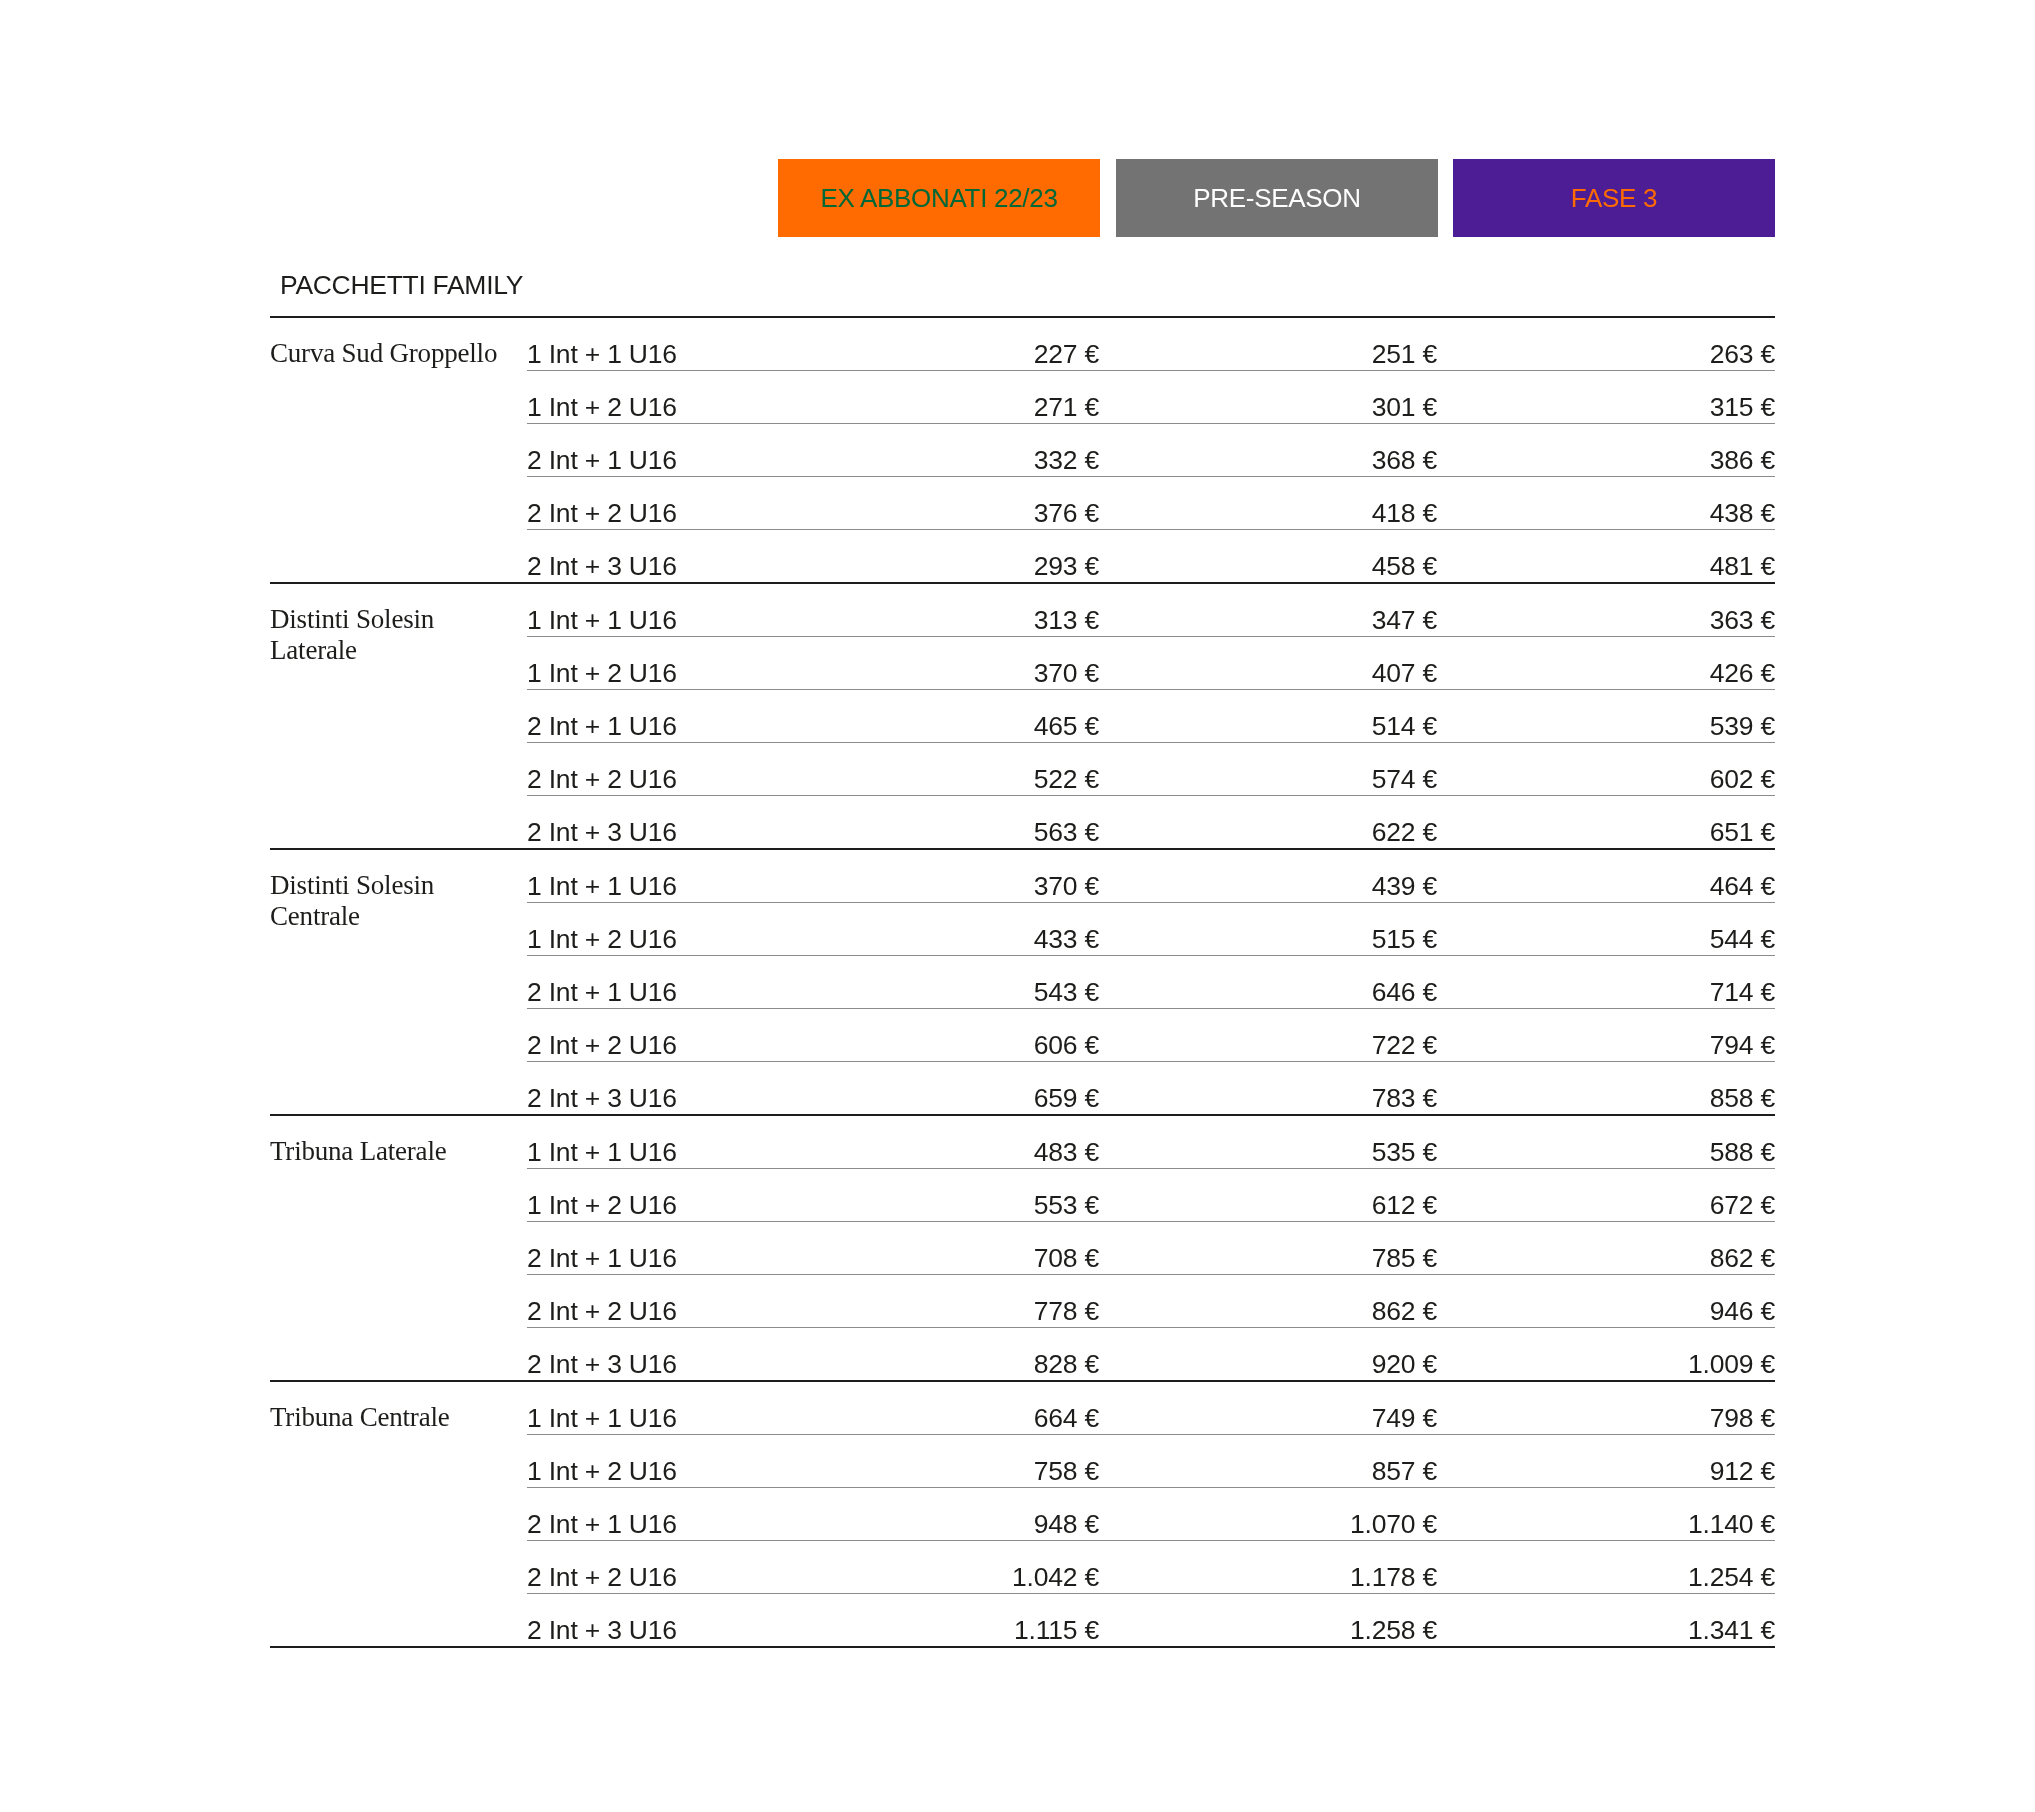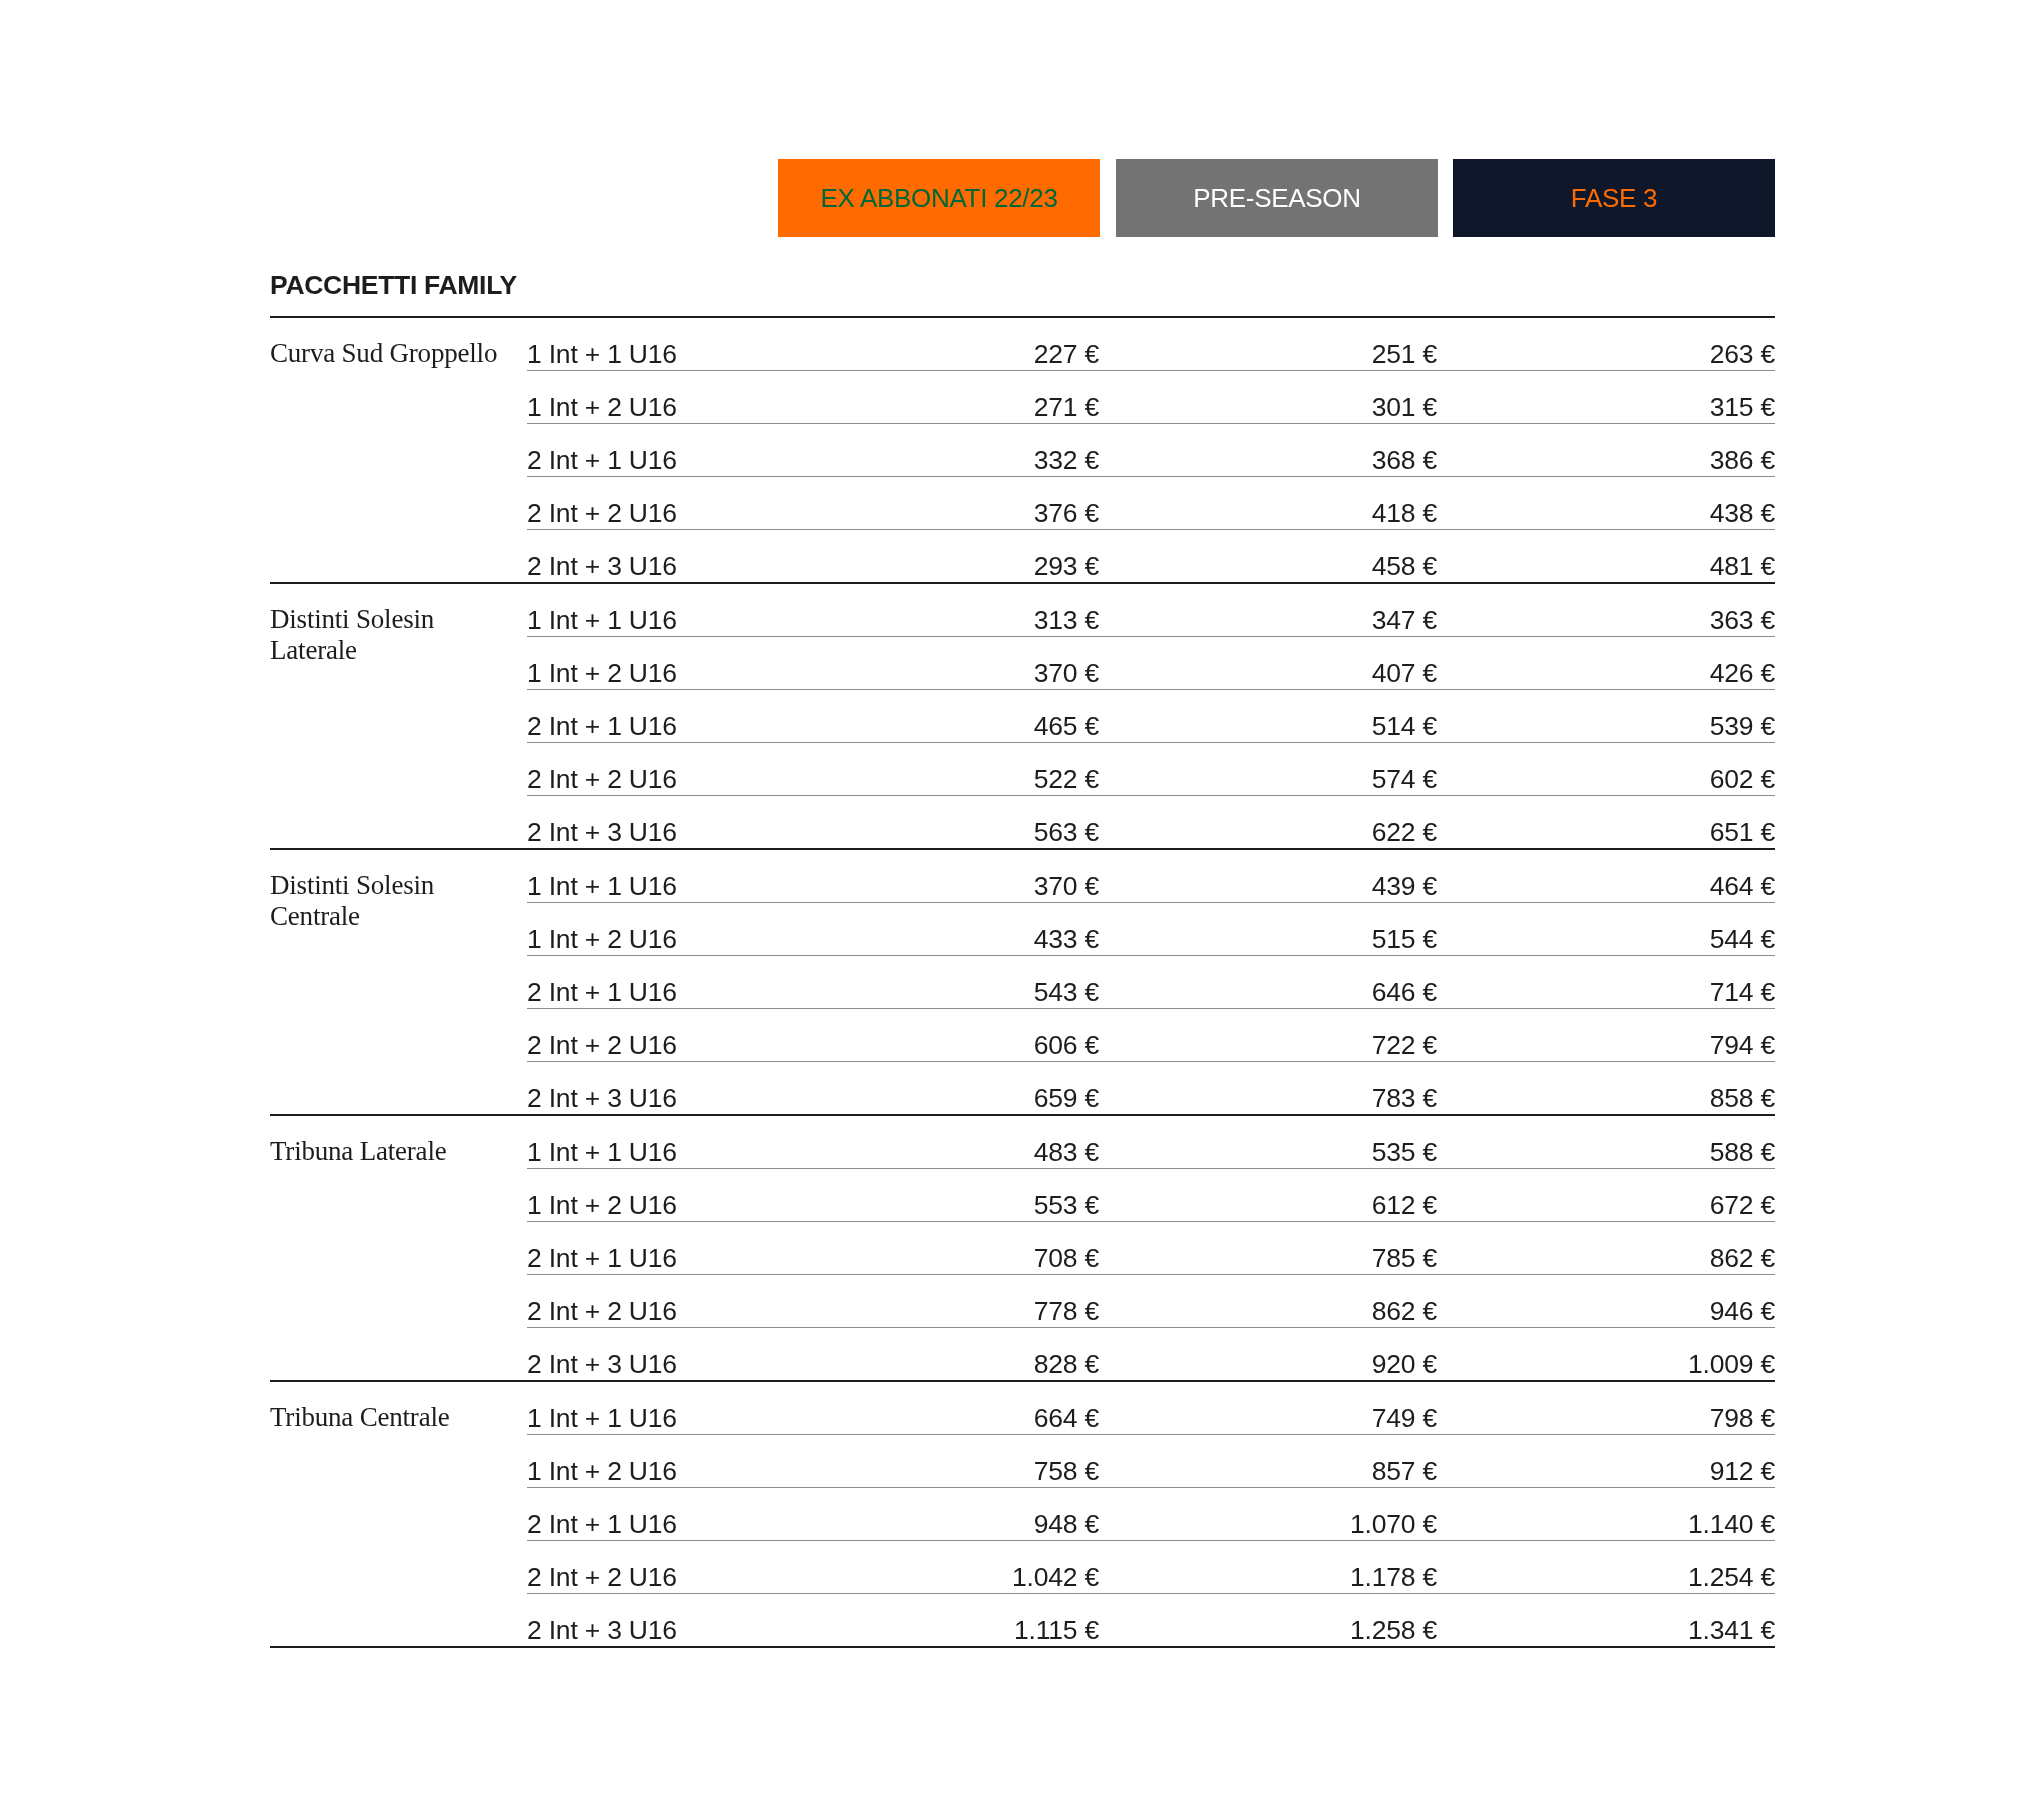--- a/index.html
+++ b/index.html
@@ -1,39 +1,39 @@
 <!DOCTYPE html>
 <html style="font-size:8.5px"><head>
 <meta charset="utf-8">
 <style>
   html, body { margin: 0; padding: 0; background: #ffffff; }
   body { width: 2035px; height: 1813px; position: relative; font-family: "Liberation Sans", sans-serif; color: #1d1d1b; overflow: hidden; }
   .hdr { position: absolute; top: 159px; height: 78px; width: 322px; display: flex; align-items: center; justify-content: center; font-size: 26px; letter-spacing: -0.3px; }
   #h0 { left: 778px; }
   #h1 { left: 1116px; }
   #h2 { left: 1453px; }
-  .title { position: absolute; left: 270px; top: 270px; font-size: 26.5px; font-weight: bold; letter-spacing: -0.3px; }
+  .title { position: absolute; left: 280px; top: 270px; font-size: 26.5px; font-weight: normal; letter-spacing: -0.3px; }
   .table { position: absolute; left: 270px; top: 316px; width: 1505px; border-top: 2.7px solid #1d1d1b; }
   .group { display: flex; border-bottom: 2.7px solid #1d1d1b; }
   .group-name { width: 338px; font-size: 27px; padding-top: 20px; letter-spacing: -0.2px; font-family: Liberation Serif, serif; }
   .rows { flex: 1; }
   .row { display: flex; height: 52px; align-items: flex-end; border-bottom: 1.6px solid #8c8c8c; font-size: 26.5px; letter-spacing: -0.2px; }
   .row:last-child { border-bottom: none; height: 52px; }
   .pkg { width: 297px; }
   .p { text-align: right; }
   .p0 { width: 275px; }
   .p1 { width: 338px; }
   .p2 { width: 338px; margin-top: 30px; }
 </style>
 </head>
 <body>
 
 <div class="hdr" id="h0" style="background: rgb(255, 107, 0); color: rgb(0, 104, 55);">EX ABBONATI 22/23</div>
 <div class="hdr" id="h1" style="background: #737373; color: rgb(255, 255, 255);">PRE-SEASON</div>
-<div class="hdr" id="h2" style="background: #0f172a; color: rgb(255, 107, 0);">FASE 3</div>
+<div class="hdr" id="h2" style="background: #4c1d95; color: rgb(255, 107, 0);">FASE 3</div>
 
 <div class="title">PACCHETTI FAMILY</div>
 
 <div class="table" id="price-table">
     <div class="group">
       <div class="group-name">Curva Sud Groppello</div>
       <div class="rows">
         <div class="row">
           <div class="pkg">1 Int + 1 U16</div>
           <div class="p p0">227 €</div>

